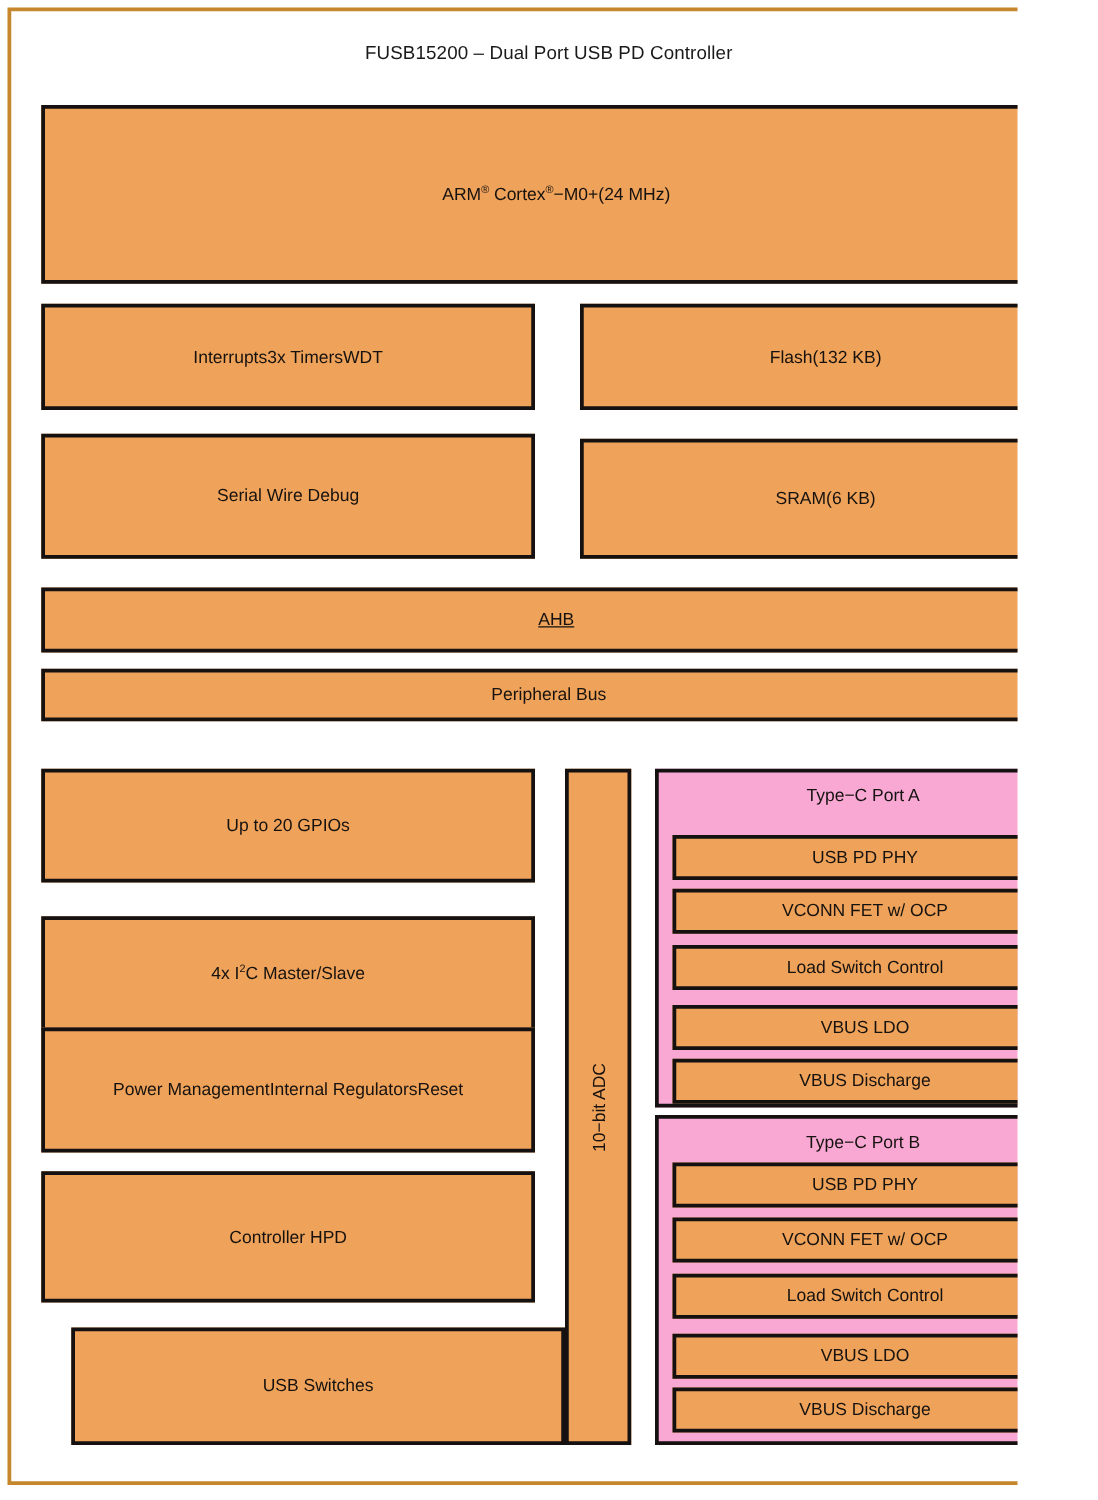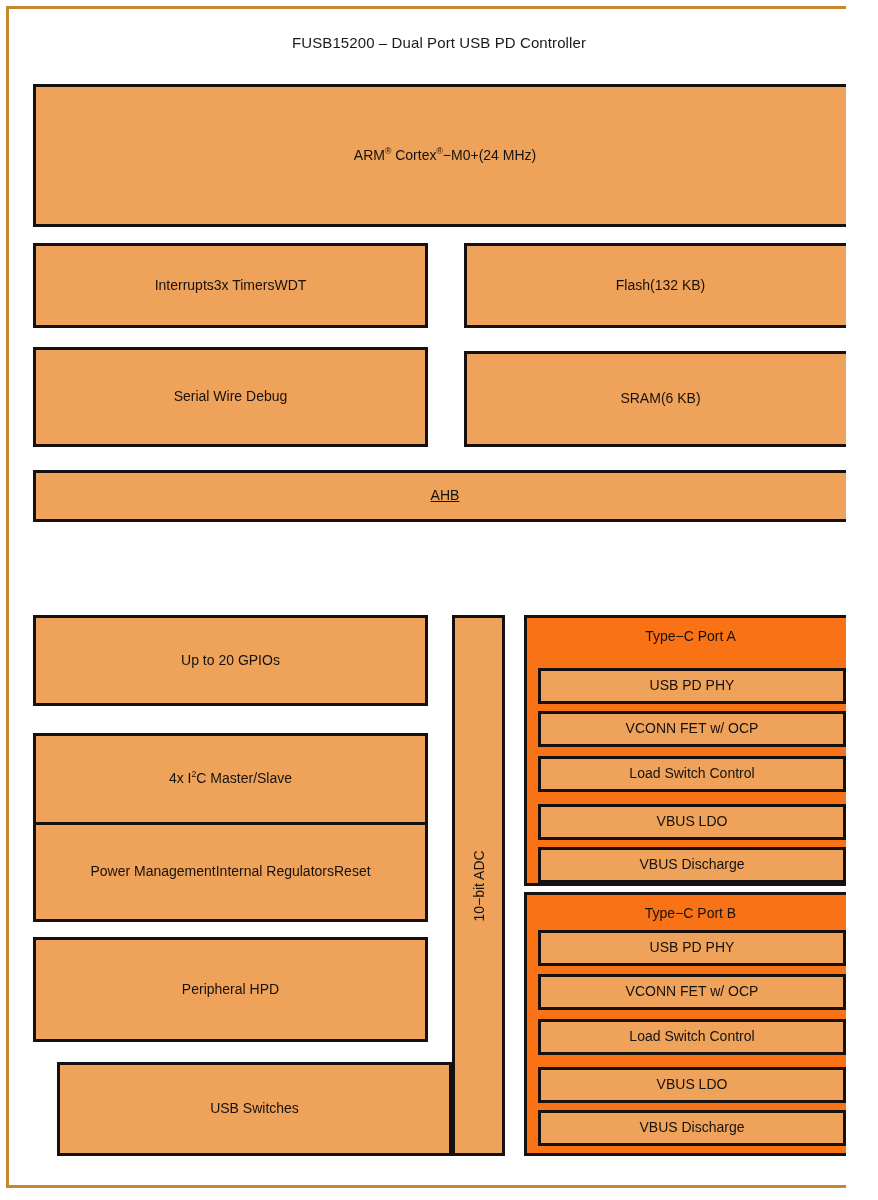--- a/index.html
+++ b/index.html
@@ -9,21 +9,20 @@
   }
   body {
     font-family: "Liberation Sans", sans-serif;
   }
   #canvas {
     position: relative;
     width: 814px;
     height: 1200px;
     background: #ffffff;
     overflow: hidden;
-    padding-left: 32px;
   }
   
   #frame {
     position: absolute;
     left: 6px;
     top: 6px;
     width: 862px;
     height: 1182px;
     border: 3px solid #c6862c;
     box-sizing: border-box;
@@ -51,21 +50,21 @@
     align-items: center;
     justify-content: center;
     text-align: center;
     font-size: 14px;
     color: #16120f;
     line-height: 1.55;
   }
   
   .group {
     position: absolute;
-    background: #f97316;
+    background: #f9a8d4;
     border: 3px solid #141110;
     box-sizing: border-box;
   }
   .group-title {
     position: absolute;
     left: 0;
     top: 10px;
     width: 100%;
     text-align: center;
     font-size: 14px;
@@ -126,37 +125,40 @@
 
   <div class="blk" style="left:464px; top:351px; width:393px; height:96px;">
     <span class="line">SRAM</span>
     <span class="line">(6 KB)</span>
   </div>
 
   <div class="blk" style="left:33px; top:470px; width:824px; height:52px;text-decoration:underline;">
     <span class="line">AHB</span>
   </div>
 
+  <div class="blk" style="left:33px; top:535px; width:812px; height:42px;">
+    <span class="line">Peripheral Bus</span>
+  </div>
 
   <div class="blk" style="left:33px; top:615px; width:395px; height:91px;">
     <span class="line">Up to 20 GPIOs</span>
   </div>
 
   <div class="blk" style="left:33px; top:718px; width:395px; height:92px;margin-top:15px;">
     <span class="line"><span>4x I</span><sup>2</sup><span>C Master/Slave</span></span>
   </div>
 
   <div class="blk" style="left:33px; top:822px; width:395px; height:100px;">
     <span class="line">Power Management</span>
     <span class="line">Internal Regulators</span>
     <span class="line">Reset</span>
   </div>
 
   <div class="blk" style="left:33px; top:937px; width:395px; height:105px;">
-    <span class="line">Peripheral HPD</span>
+    <span class="line">Controller HPD</span>
   </div>
 
   <div class="blk" style="left:33px; top:1062px; width:395px; height:94px;margin-left:24px;">
     <span class="line">USB Switches</span>
   </div>
 
   <div class="vert" style="left:452px; top:615px; width:53px; height:541px;">
     <span class="vtext">10−bit ADC</span>
   </div>
 

